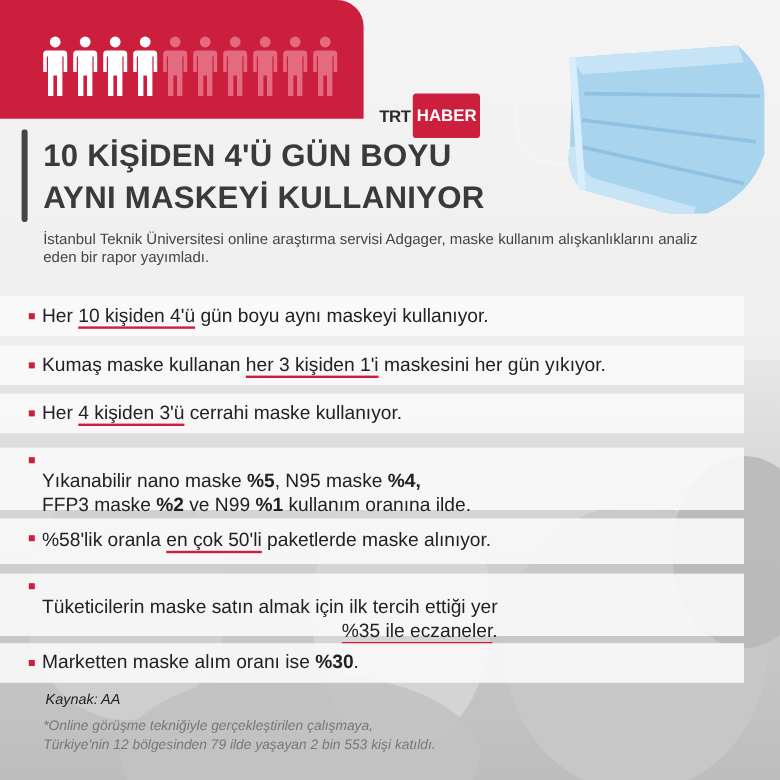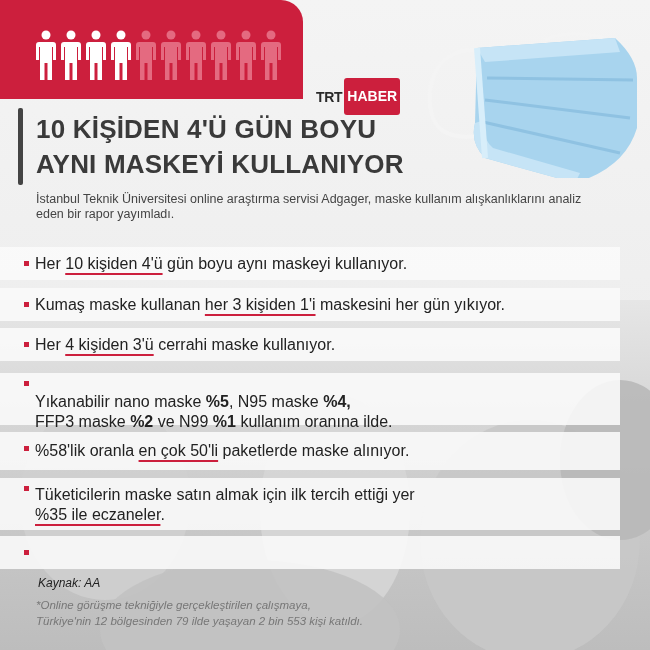--- a/index.html
+++ b/index.html
@@ -71,21 +71,21 @@
   .u {
     font-weight: normal; text-decoration: underline; text-decoration-color: #cc1f3d;
     text-decoration-thickness: 2px; text-underline-offset: 4px;
   }
   .b1 { top: 247px; height: 33px; }
   .b2 { top: 288px; height: 33px; }
   .b3 { top: 328px; height: 33px; }
   .b4 { top: 373px; height: 52px; align-items: flex-start; padding-top: 19px; }
   .b4 .bullet { top: 8px; }
   .b5 { top: 432px; height: 38px; }
-  .b6 { top: 478px; height: 52px; align-items: flex-start; padding-top: 7px; }
+  .b6 { top: 478px; height: 52px; align-items: flex-start; padding-top: 19px; text-align: right; }
   .b6 .bullet { top: 8px; }
   .b7 { top: 536px; height: 33px; }
   .bar:not(.b4):not(.b6) .bullet { top: 14px; }
 
   .source {
     position: absolute; left: 38px; top: 576px;
     font-family: "Liberation Sans", sans-serif; font-style: italic; font-size: 12px; color: #222;
   }
   .note {
     position: absolute; left: 36px; top: 597px; width: 560px;
@@ -224,19 +224,20 @@
   <span class="txt"><span>%58'lik oranla </span><span class="u">en çok 50'li</span><span> paketlerde maske alınıyor.</span></span>
 </div>
 
 <div class="bar b6">
   <span class="bullet"></span>
   <span class="txt"><span>Tüketicilerin maske satın almak için ilk tercih ettiği yer</span><br><span class="u">%35 ile eczaneler</span><span>.</span></span>
 </div>
 
 <div class="bar b7">
   <span class="bullet"></span>
+  <span class="txt"><span>Marketten maske alım oranı ise </span><b>%30</b><span>.</span></span>
 </div>
 
 <div class="source">Kaynak: AA</div>
 <div class="note">
   <div>*Online görüşme tekniğiyle gerçekleştirilen çalışmaya,</div>
   <div>Türkiye'nin 12 bölgesinden 79 ilde yaşayan 2 bin 553 kişi katıldı.</div>
 </div>
 
 </body></html>

